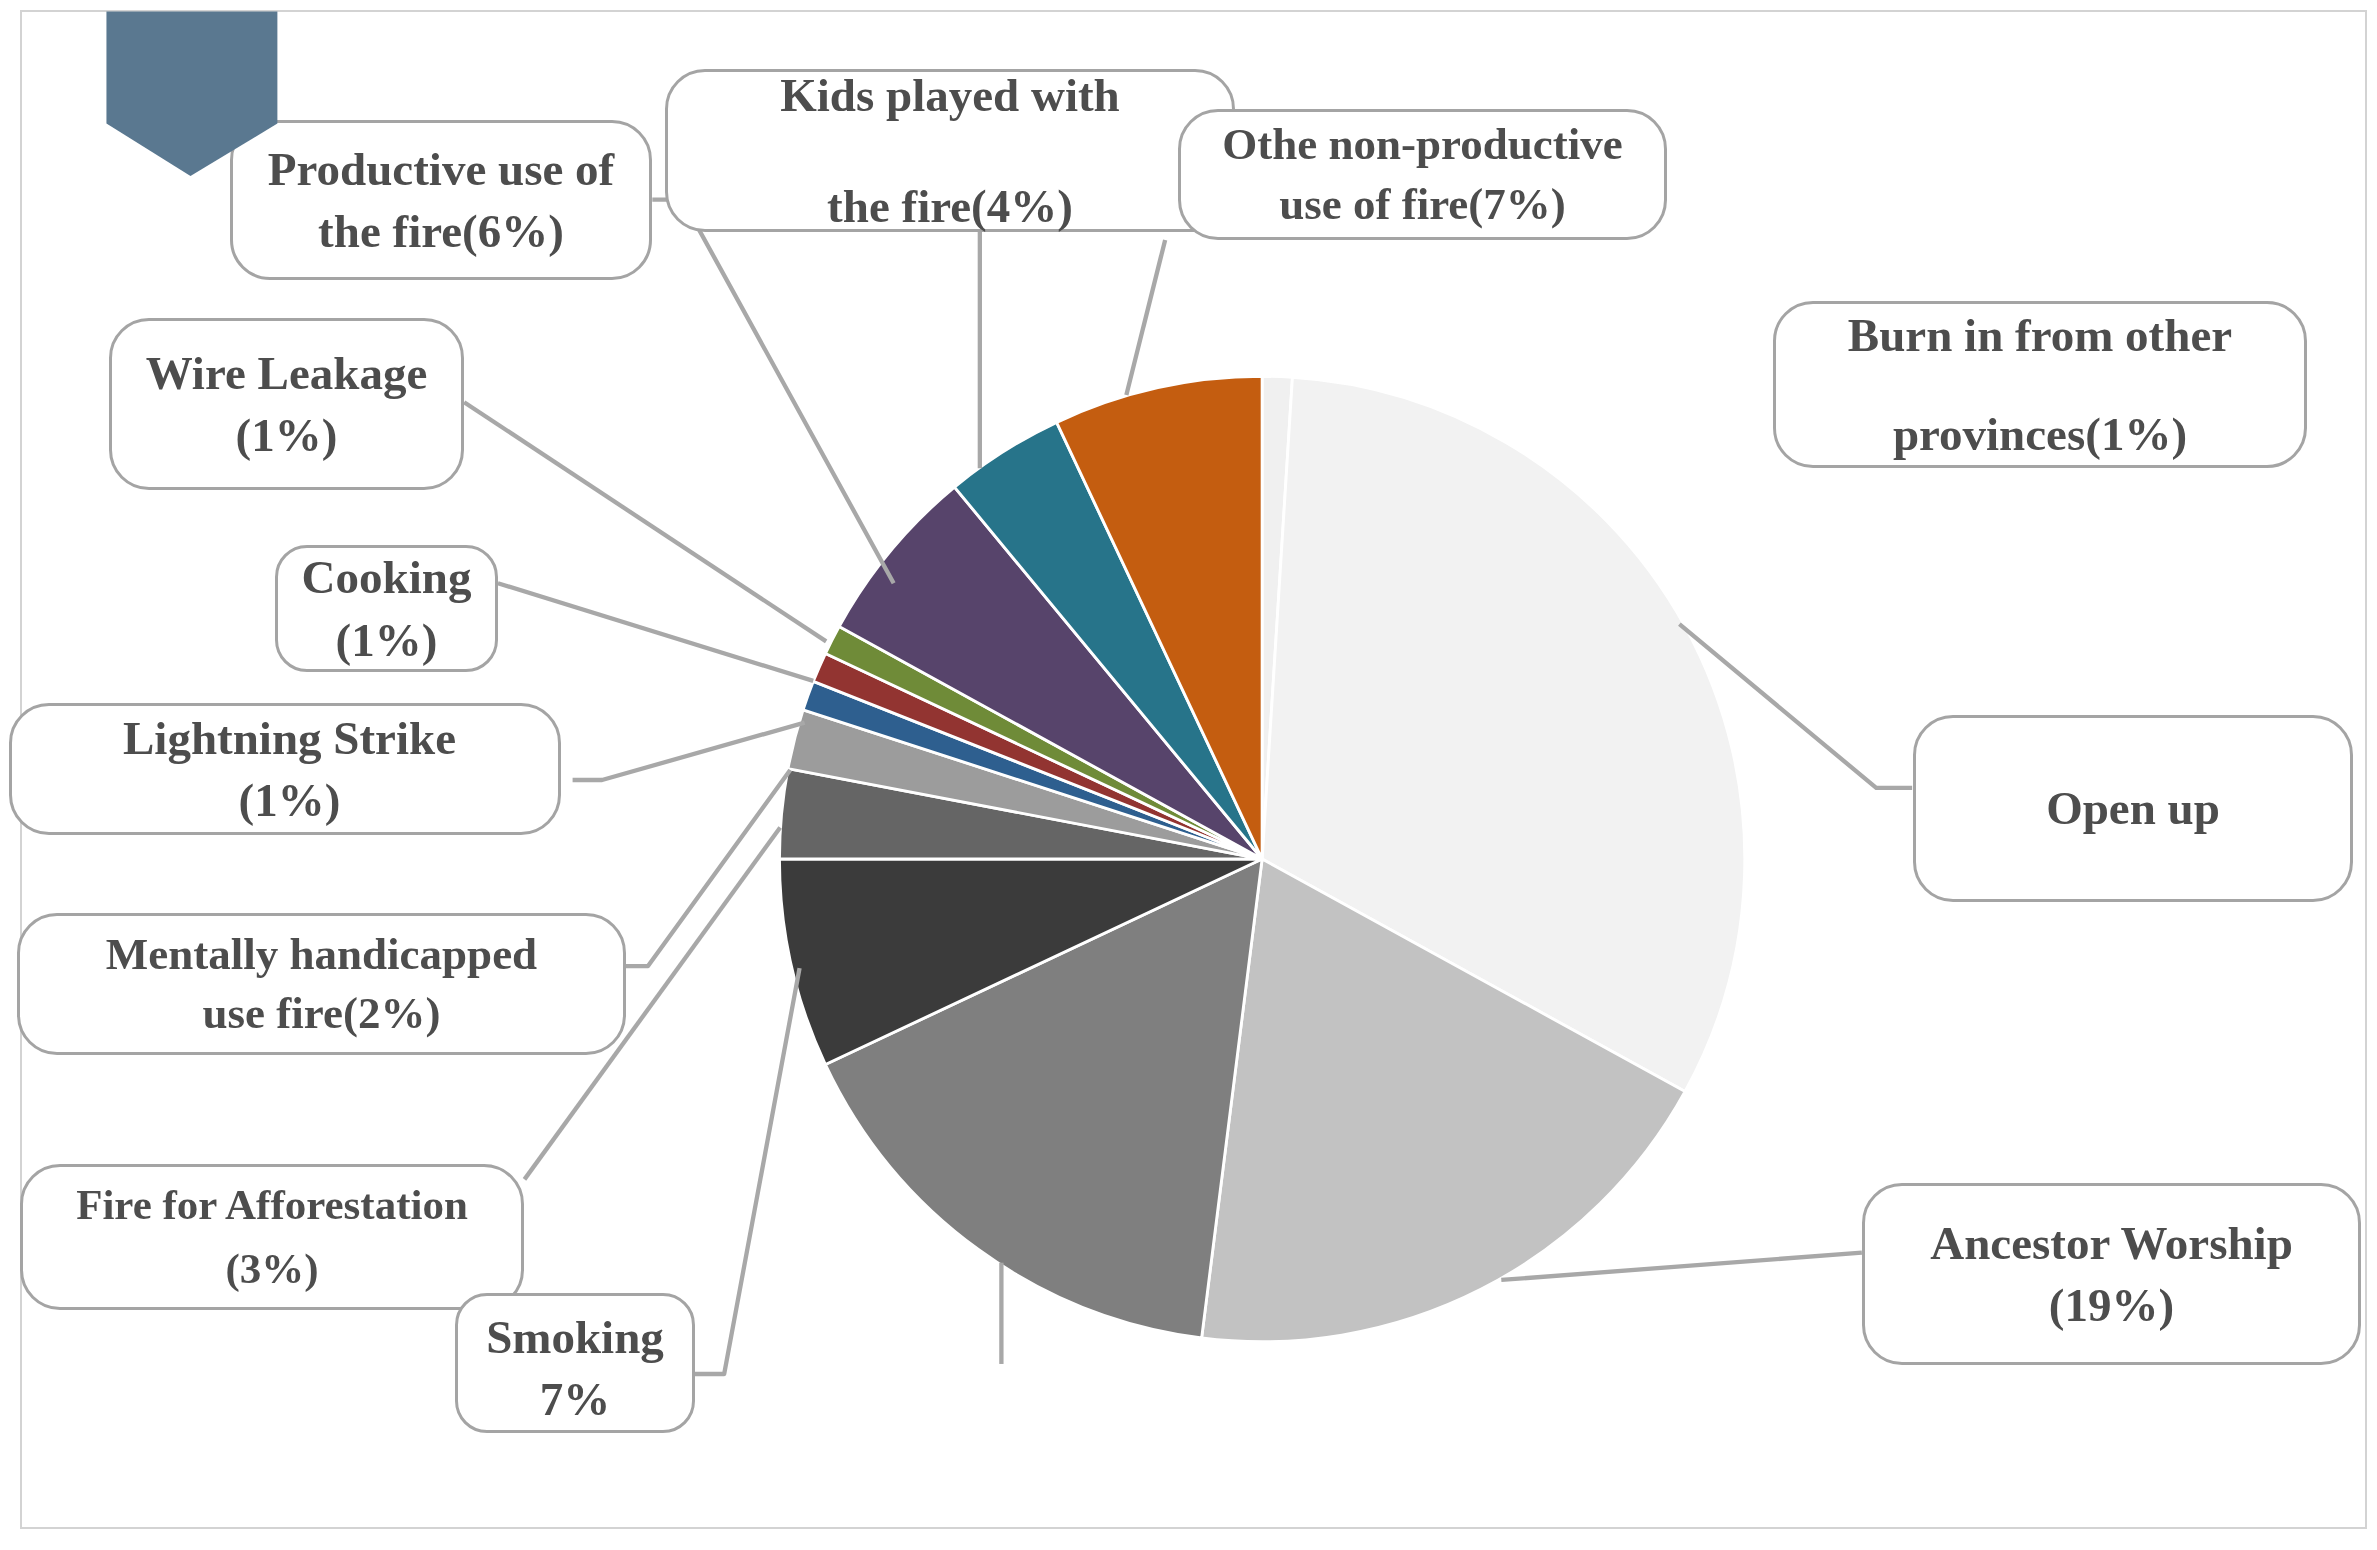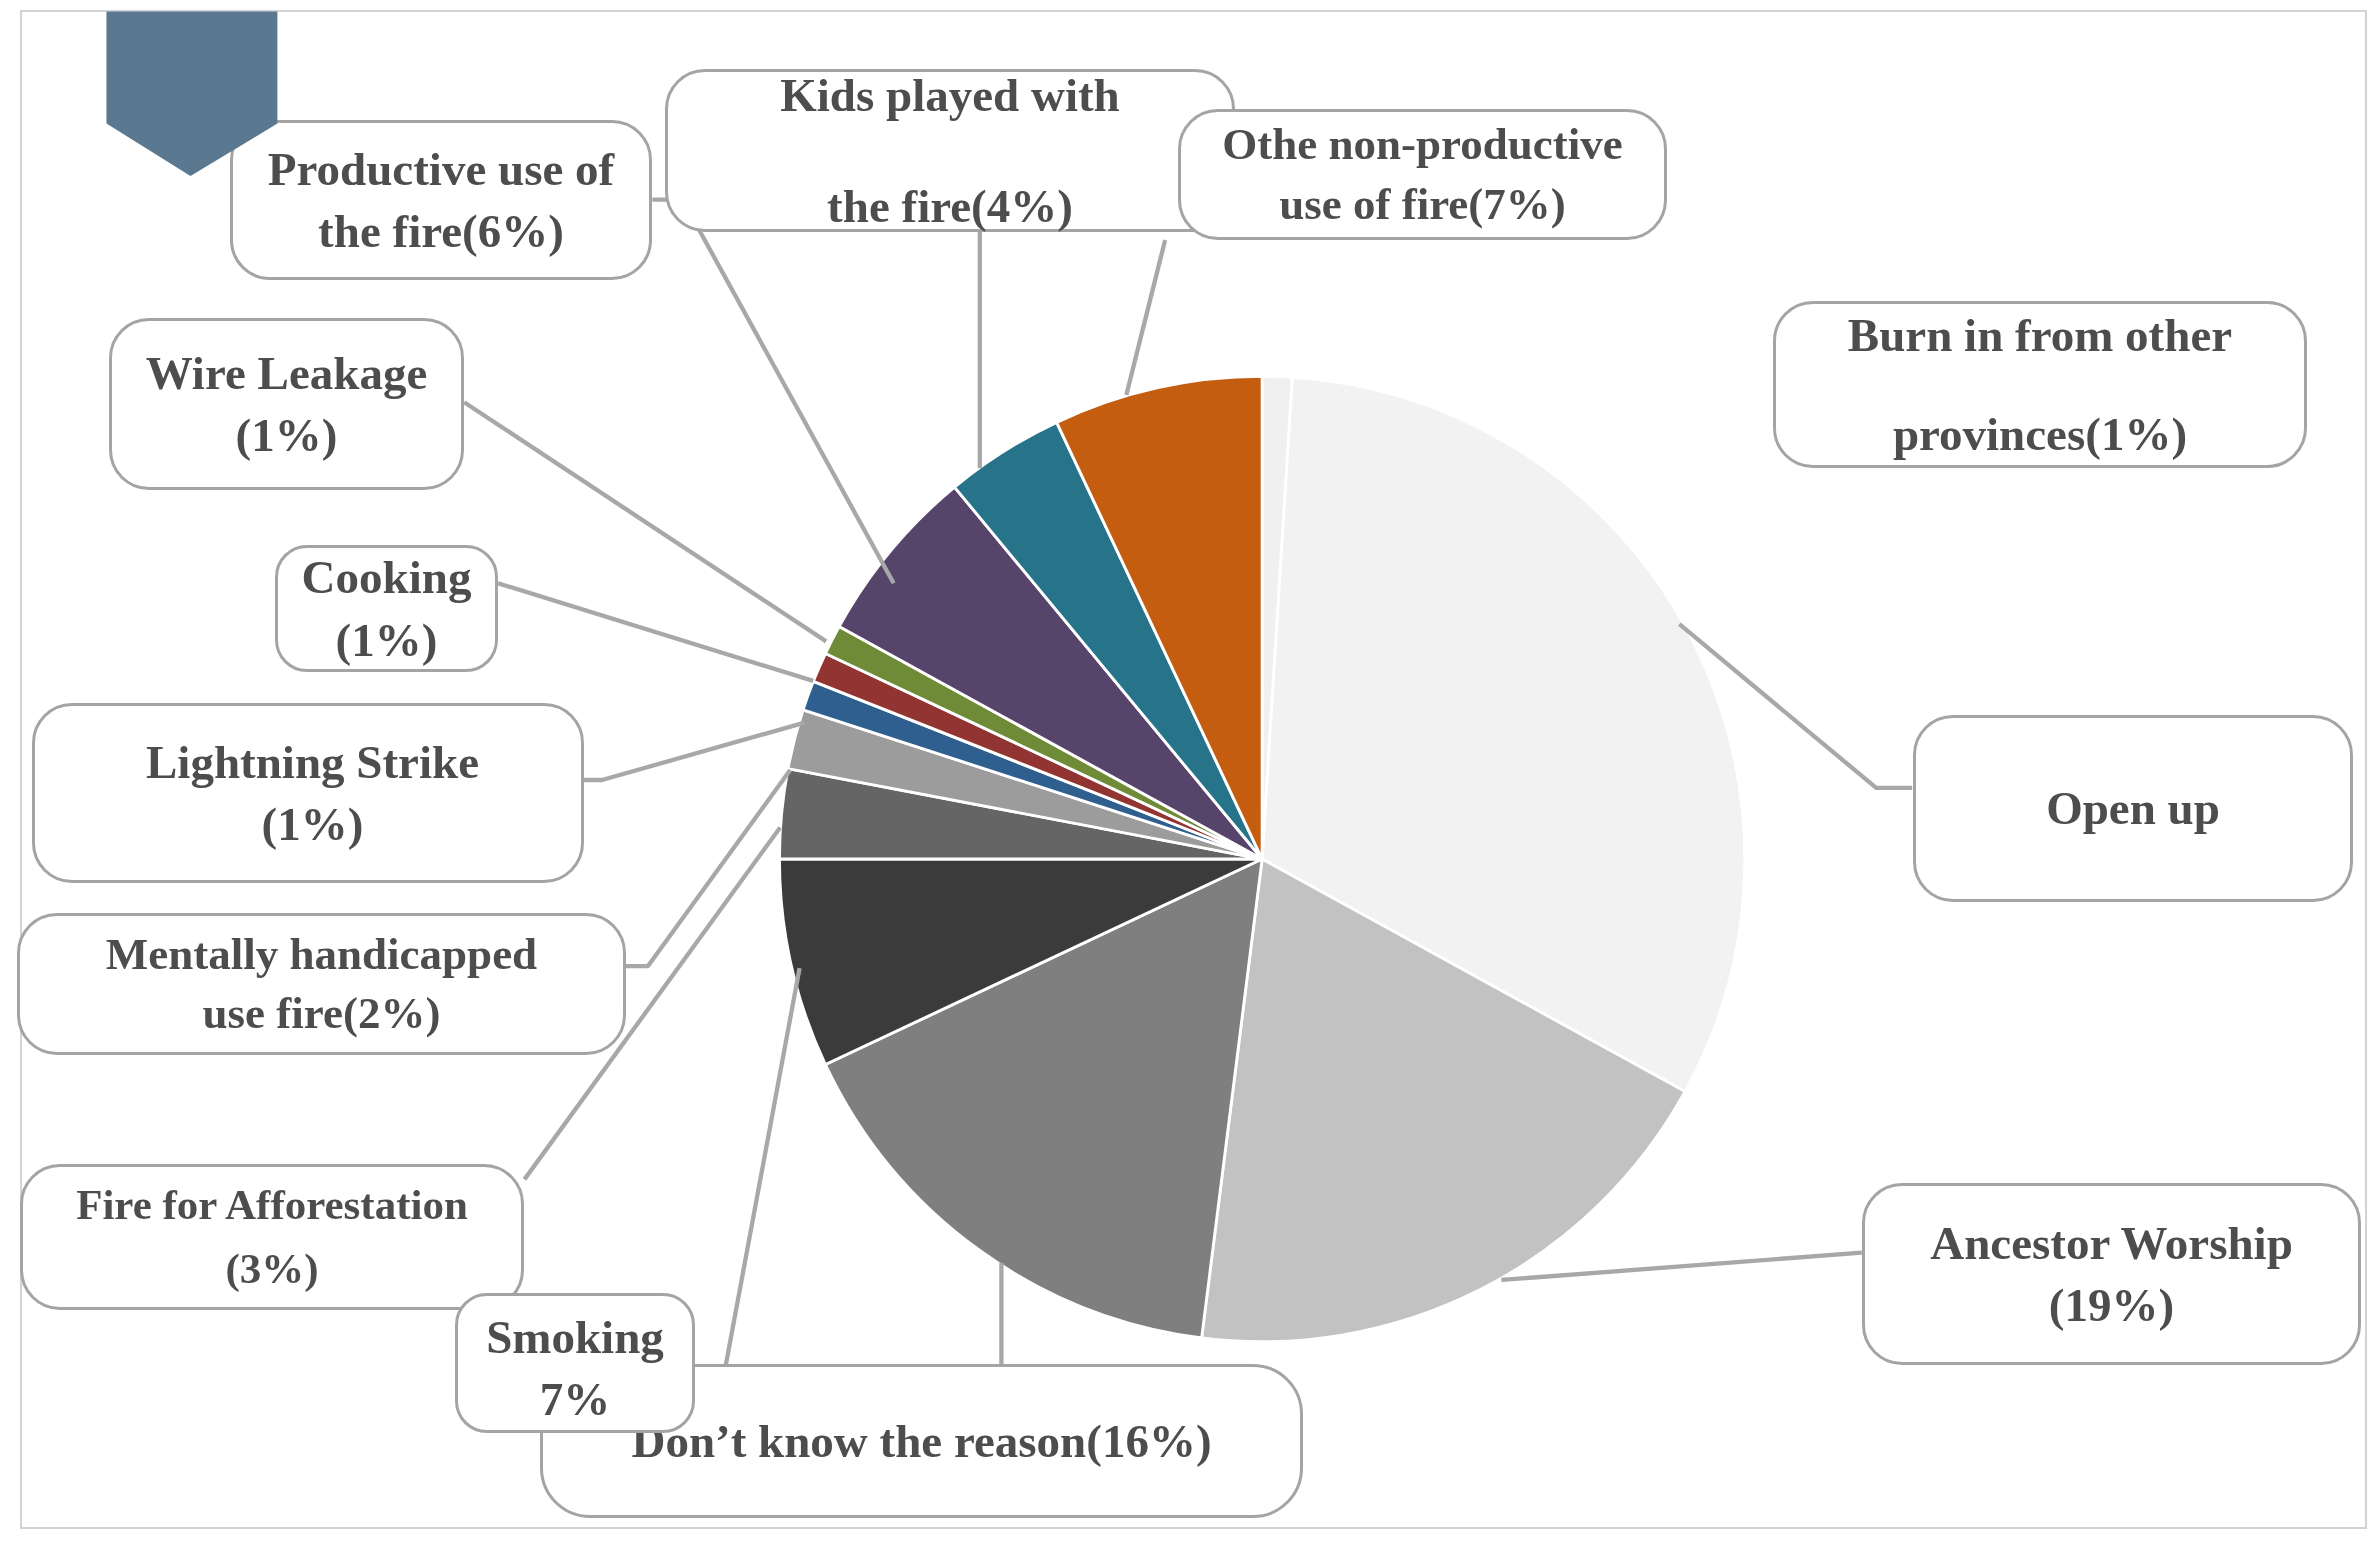--- a/index.html
+++ b/index.html
@@ -26,21 +26,21 @@
     font-weight:bold;font-size:47px;line-height:1.32;white-space:nowrap;
   }
   .callout .l{display:block;}
   
   #co-productive   {left:230px;  top:120px;  width:422px;  height:160px;}
   #co-kids         {left:665px;  top:69px;   width:570px;  height:163px;gap:48px;}
   #co-othe         {left:1178px; top:109px;  width:489px;  height:131px; font-size:45px;}
   #co-burnin       {left:1773px; top:301px;  width:534px;  height:167px;justify-content:space-between;}
   #co-wire         {left:109px;  top:318px;  width:355px;  height:172px;}
   #co-cooking      {left:275px;  top:545px;  width:223px;  height:127px; border-radius:32px;}
-  #co-lightning    {left:32px;   top:703px;  width:552px;  height:180px;padding-left:9px;}
+  #co-lightning    {left:9px;   top:703px;  width:552px;  height:132px;padding-left:9px;}
   #co-mentally     {left:17px;   top:913px; width:609px;  height:142px; font-size:45px;}
   #co-afforestation{left:20px;   top:1164px; width:504px;  height:146px; font-size:43px;gap:7px;}
   #co-smoking      {left:455px;  top:1293px; width:240px;  height:140px; border-radius:32px;justify-content:flex-end;}
   #co-dontknow     {left:540px;  top:1364px; width:763px; height:154px; border-radius:50px;}
   #co-ancestor     {left:1862px; top:1183px; width:499px;  height:182px;}
   #co-wasteland    {left:1913px; top:715px;  width:440px;  height:187px;}
 </style>
 </head>
 <body>
 
@@ -73,23 +73,20 @@
       <polyline class="leader" points="797,1086 838,1086 1120,1006" stroke="#a8a8a8"></polyline>
       <polyline class="leader" points="868,1345 902,1345 1100,1072" stroke="#a8a8a8"></polyline>
       <polyline class="leader" points="730,1642 1086,1152" stroke="#a8a8a8"></polyline>
       <polyline class="leader" points="967,1913 1008,1913 1113,1348" stroke="#a8a8a8"></polyline>
       <polyline class="leader" points="1394,1899 1394,1758" stroke="#a8a8a8"></polyline>
       <polyline class="leader" points="2592,1744 2090,1782" stroke="#a8a8a8"></polyline>
       <polyline class="leader" points="2662,1097 2612,1097 2338,869" stroke="#a8a8a8"></polyline>
     </g>
   </svg>
 
-  <div class="callout" id="co-dontknow">
-    <span class="l">Don’t know the reason(16%)</span>
-  </div>
   <div class="callout" id="co-productive">
     <span class="l">Productive use of</span>
     <span class="l">the fire(6%)</span>
   </div>
   <div class="callout" id="co-kids">
     <span class="l">Kids played with</span>
     <span class="l">the fire(4%)</span>
   </div>
   <div class="callout" id="co-othe">
     <span class="l">Othe non-productive</span>

